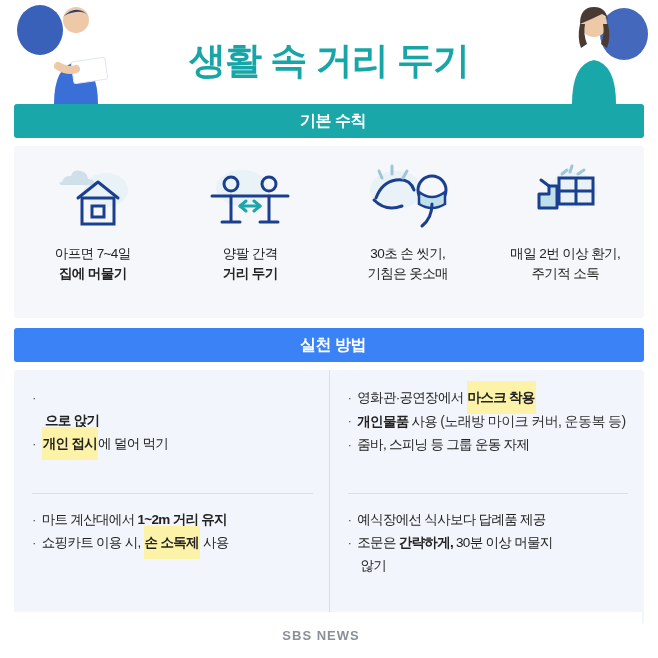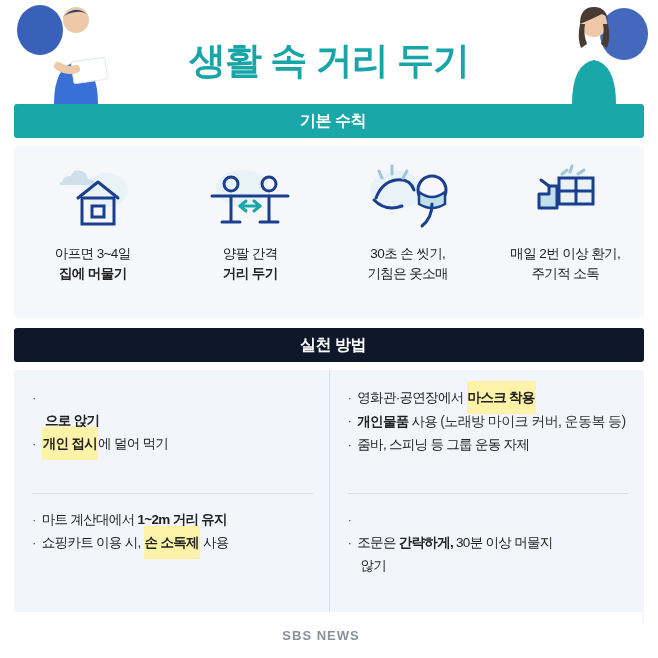--- a/index.html
+++ b/index.html
@@ -39,21 +39,21 @@
 
   
   .band{
     margin:0 14px;
     height:34px;
     border-radius:3px;
     display:flex;align-items:center;justify-content:center;
     color:#ffffff;font-size:16px;font-weight:bold;letter-spacing:-0.5px;padding-left:8px;
   }
   .band.teal{background:#1aa7a9;}
-  .band.navy{background:#0f172a;}
+  .band.navy{background:#3b82f6;}
 
   
   .basic{
     margin:8px 14px 0 14px;
     background:#f6f7fb;
     border-radius:3px;
     height:172px;
     display:flex;
   }
   .basic-col{
@@ -140,21 +140,21 @@
         <svg width="86" height="70" viewBox="0 0 86 70">
           <ellipse cx="56" cy="26" rx="22" ry="17" fill="#e9f2f6"></ellipse>
           <path d="M22 14 q-6 -8 -14 -2 q-8 -8 -12 2" fill="none"></path>
           <path d="M12 18 q2 -7 9 -6 q2 -7 10 -5 q6 1 7 8 q7 0 7 6 l-34 0 q-4 -3 1 -3z" fill="#cfe0ea"></path>
           <path d="M28 34 L48 18 L68 34" fill="none" stroke="#1b3f8f" stroke-width="3" stroke-linejoin="round" stroke-linecap="round"></path>
           <rect x="32" y="34" width="32" height="26" fill="none" stroke="#1b3f8f" stroke-width="3"></rect>
           <rect x="42" y="42" width="12" height="11" fill="none" stroke="#1b3f8f" stroke-width="3"></rect>
         </svg>
       </div>
       <div class="cap">
-        <div>아프면 3~4일</div>
+        <div>아프면 7~4일</div>
         <div><b>집에 머물기</b></div>
       </div>
     </div>
 
     <div class="basic-col">
       <div class="icon-box">
         <svg width="100" height="70" viewBox="0 0 100 70">
           <ellipse cx="42" cy="24" rx="26" ry="18" fill="#e9f2f6"></ellipse>
           <circle cx="31" cy="20" r="7" fill="none" stroke="#1b3f8f" stroke-width="3"></circle>
           <circle cx="69" cy="20" r="7" fill="none" stroke="#1b3f8f" stroke-width="3"></circle>
@@ -250,20 +250,21 @@
           <span><b>개인물품</b><span> 사용 </span><span class="small">(노래방 마이크 커버, 운동복 등)</span></span>
         </div>
         <div class="li">
           <span class="dot">·</span>
           <span>줌바, 스피닝 등 그룹 운동 자제</span>
         </div>
       </div>
       <div class="prow bottom">
         <div class="li">
           <span class="dot">·</span>
+          <span>예식장에선 식사보다 답례품 제공</span>
         </div>
         <div class="li">
           <span class="dot">·</span>
           <span><span>조문은 </span><b>간략하게,</b><span> 30분 이상 머물지</span></span>
         </div>
         <div class="li">
           <span style="width:7px"></span>
           <span>않기</span>
         </div>
       </div>

